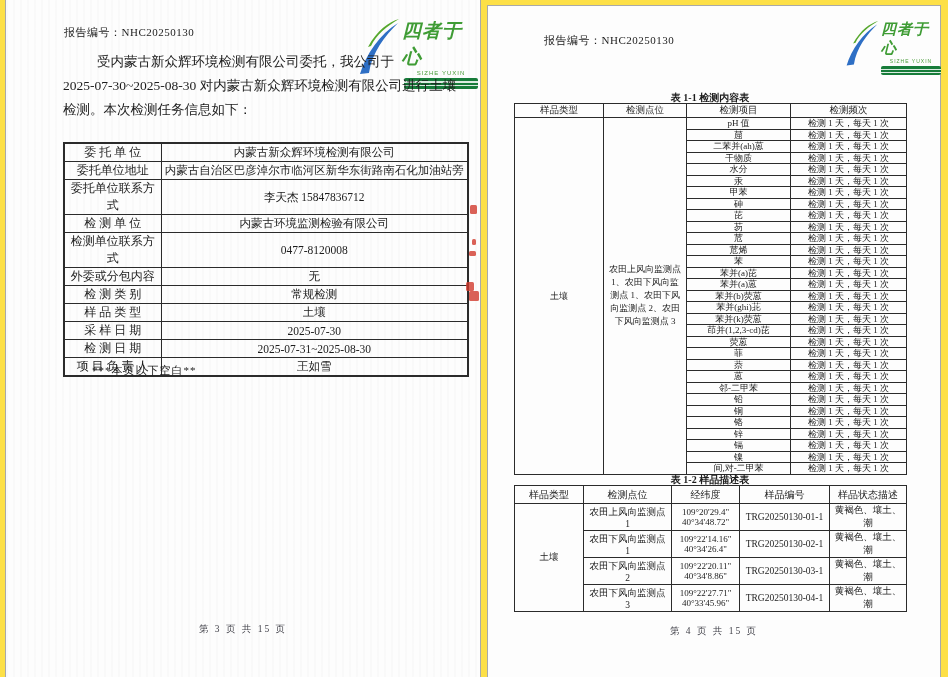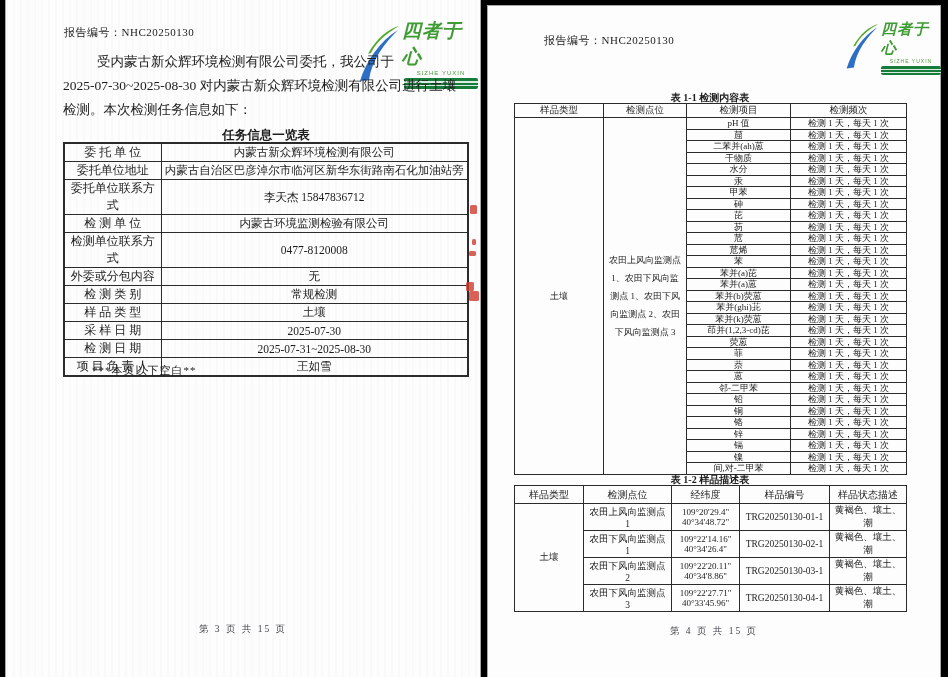--- a/index.html
+++ b/index.html
@@ -1,25 +1,25 @@
 <!DOCTYPE html>
 <html><head>
 <meta charset="utf-8">
 <style>
   html,body{margin:0;padding:0;}
   body{font-family:"Liberation Serif","DejaVu Serif",serif;color:#1c1c1c;}
-  .canvas{position:relative;width:948px;height:677px;background:#000000;overflow:hidden;}
+  .canvas{position:relative;width:948px;height:677px;background:#fde047;overflow:hidden;}
   .page{position:absolute;background:#fdfdfd;box-shadow:0 0 0 1px #a9a9a9;}
   .page-left{left:6px;top:0;width:474px;height:677px;
     background:repeating-linear-gradient(90deg,rgba(0,0,0,0.016) 0 2px,rgba(255,255,255,0) 2px 7px),#fdfdfd;}
   .page-right{left:488px;top:6px;width:452px;height:671px;}
   .abs{position:absolute;}
   .report-no{font-size:11px;letter-spacing:.5px;}
   
-  .logo{display:flex;align-items:flex-end;}
+  .logo{display:flex;align-items:flex-start;}
   .logo svg{flex:0 0 auto;}
   .logo-text{display:flex;flex-direction:column;align-items:center;margin-left:2px;}
   .logo-cn{font-weight:bold;color:#3f9c35;font-family:"Liberation Sans","DejaVu Sans",sans-serif;
     font-style:italic;letter-spacing:1px;}
   .logo-en{color:#4a9c3a;font-family:"Liberation Sans","DejaVu Sans",sans-serif;letter-spacing:1px;}
   .logo-badge{background:#177c3a;border-radius:2px;
     background-image:linear-gradient(#177c3a 0 30%,rgba(255,255,255,.85) 30% 45%,#177c3a 45% 62%,rgba(255,255,255,.85) 62% 77%,#177c3a 77% 100%);}
   .logo-lg .logo-cn{font-size:19px;}
   .logo-lg .logo-en{font-size:6px;}
   .logo-lg .logo-badge{width:74px;height:11px;margin-top:2px;}
@@ -36,21 +36,21 @@
   .task-table td.lbl{font-size:12px;}
   .task-table td.val{font-size:11.5px;border-radius:8px;}
   .blank-note{font-size:11px;letter-spacing:1px;}
   .page-footer{width:100%;text-align:center;font-size:9.5px;color:#44444c;letter-spacing:2px;}
   
   .section-title{font-weight:bold;font-size:15px;letter-spacing:1px;}
   .sub-title{font-weight:bold;font-size:10px;text-align:center;}
   .content-table{width:392px;border:1.5px solid #2b2b2b;font-size:9px;}
   .content-table th{border:1px solid #2b2b2b;font-weight:normal;font-size:9.5px;height:13px;padding:0 1px;}
   .content-table td{border:1px solid #2b2b2b;text-align:center;height:10px;line-height:10.5px;padding:0 1px;overflow:hidden;}
-  .content-table td.c-points{line-height:18px;padding:0 4px;}
+  .content-table td.c-points{line-height:13px;padding:0 4px;}
   .desc-table{width:392px;border:1.5px solid #2b2b2b;font-size:9.5px;}
   .desc-table th{border:1px solid #2b2b2b;font-weight:normal;font-size:10px;height:15px;}
   .desc-table td{border:1px solid #2b2b2b;text-align:center;height:21px;padding:0 2px;}
   .desc-table .coord{font-size:9px;line-height:10px;}
   .seal-mark{position:absolute;background:#d23b2e;opacity:.8;border-radius:1.5px;filter:blur(.3px);}
 </style>
 </head>
 <body>
 
 <div class="canvas">
@@ -70,21 +70,20 @@
         <div class="logo-badge"></div>
       </div>
     </div>
 
     <div class="abs intro" style="left:57px;top:50px;">
       <div class="indent">受内蒙古新众辉环境检测有限公司委托，我公司于</div>
       <div>2025-07-30~2025-08-30 对内蒙古新众辉环境检测有限公司进行土壤</div>
       <div>检测。本次检测任务信息如下：</div>
     </div>
 
-    <div class="abs tbl-title" style="left:57px;top:127px;width:406px;">任务信息一览表</div>
 
     <table class="abs task-table" style="left:57px;top:142px;">
       <colgroup>
           <col style="width:97px;">
           <col>
         </colgroup>
       <tbody>
           <tr>
             <td class="lbl">委 托 单 位</td>
             <td class="val">内蒙古新众辉环境检测有限公司</td>

